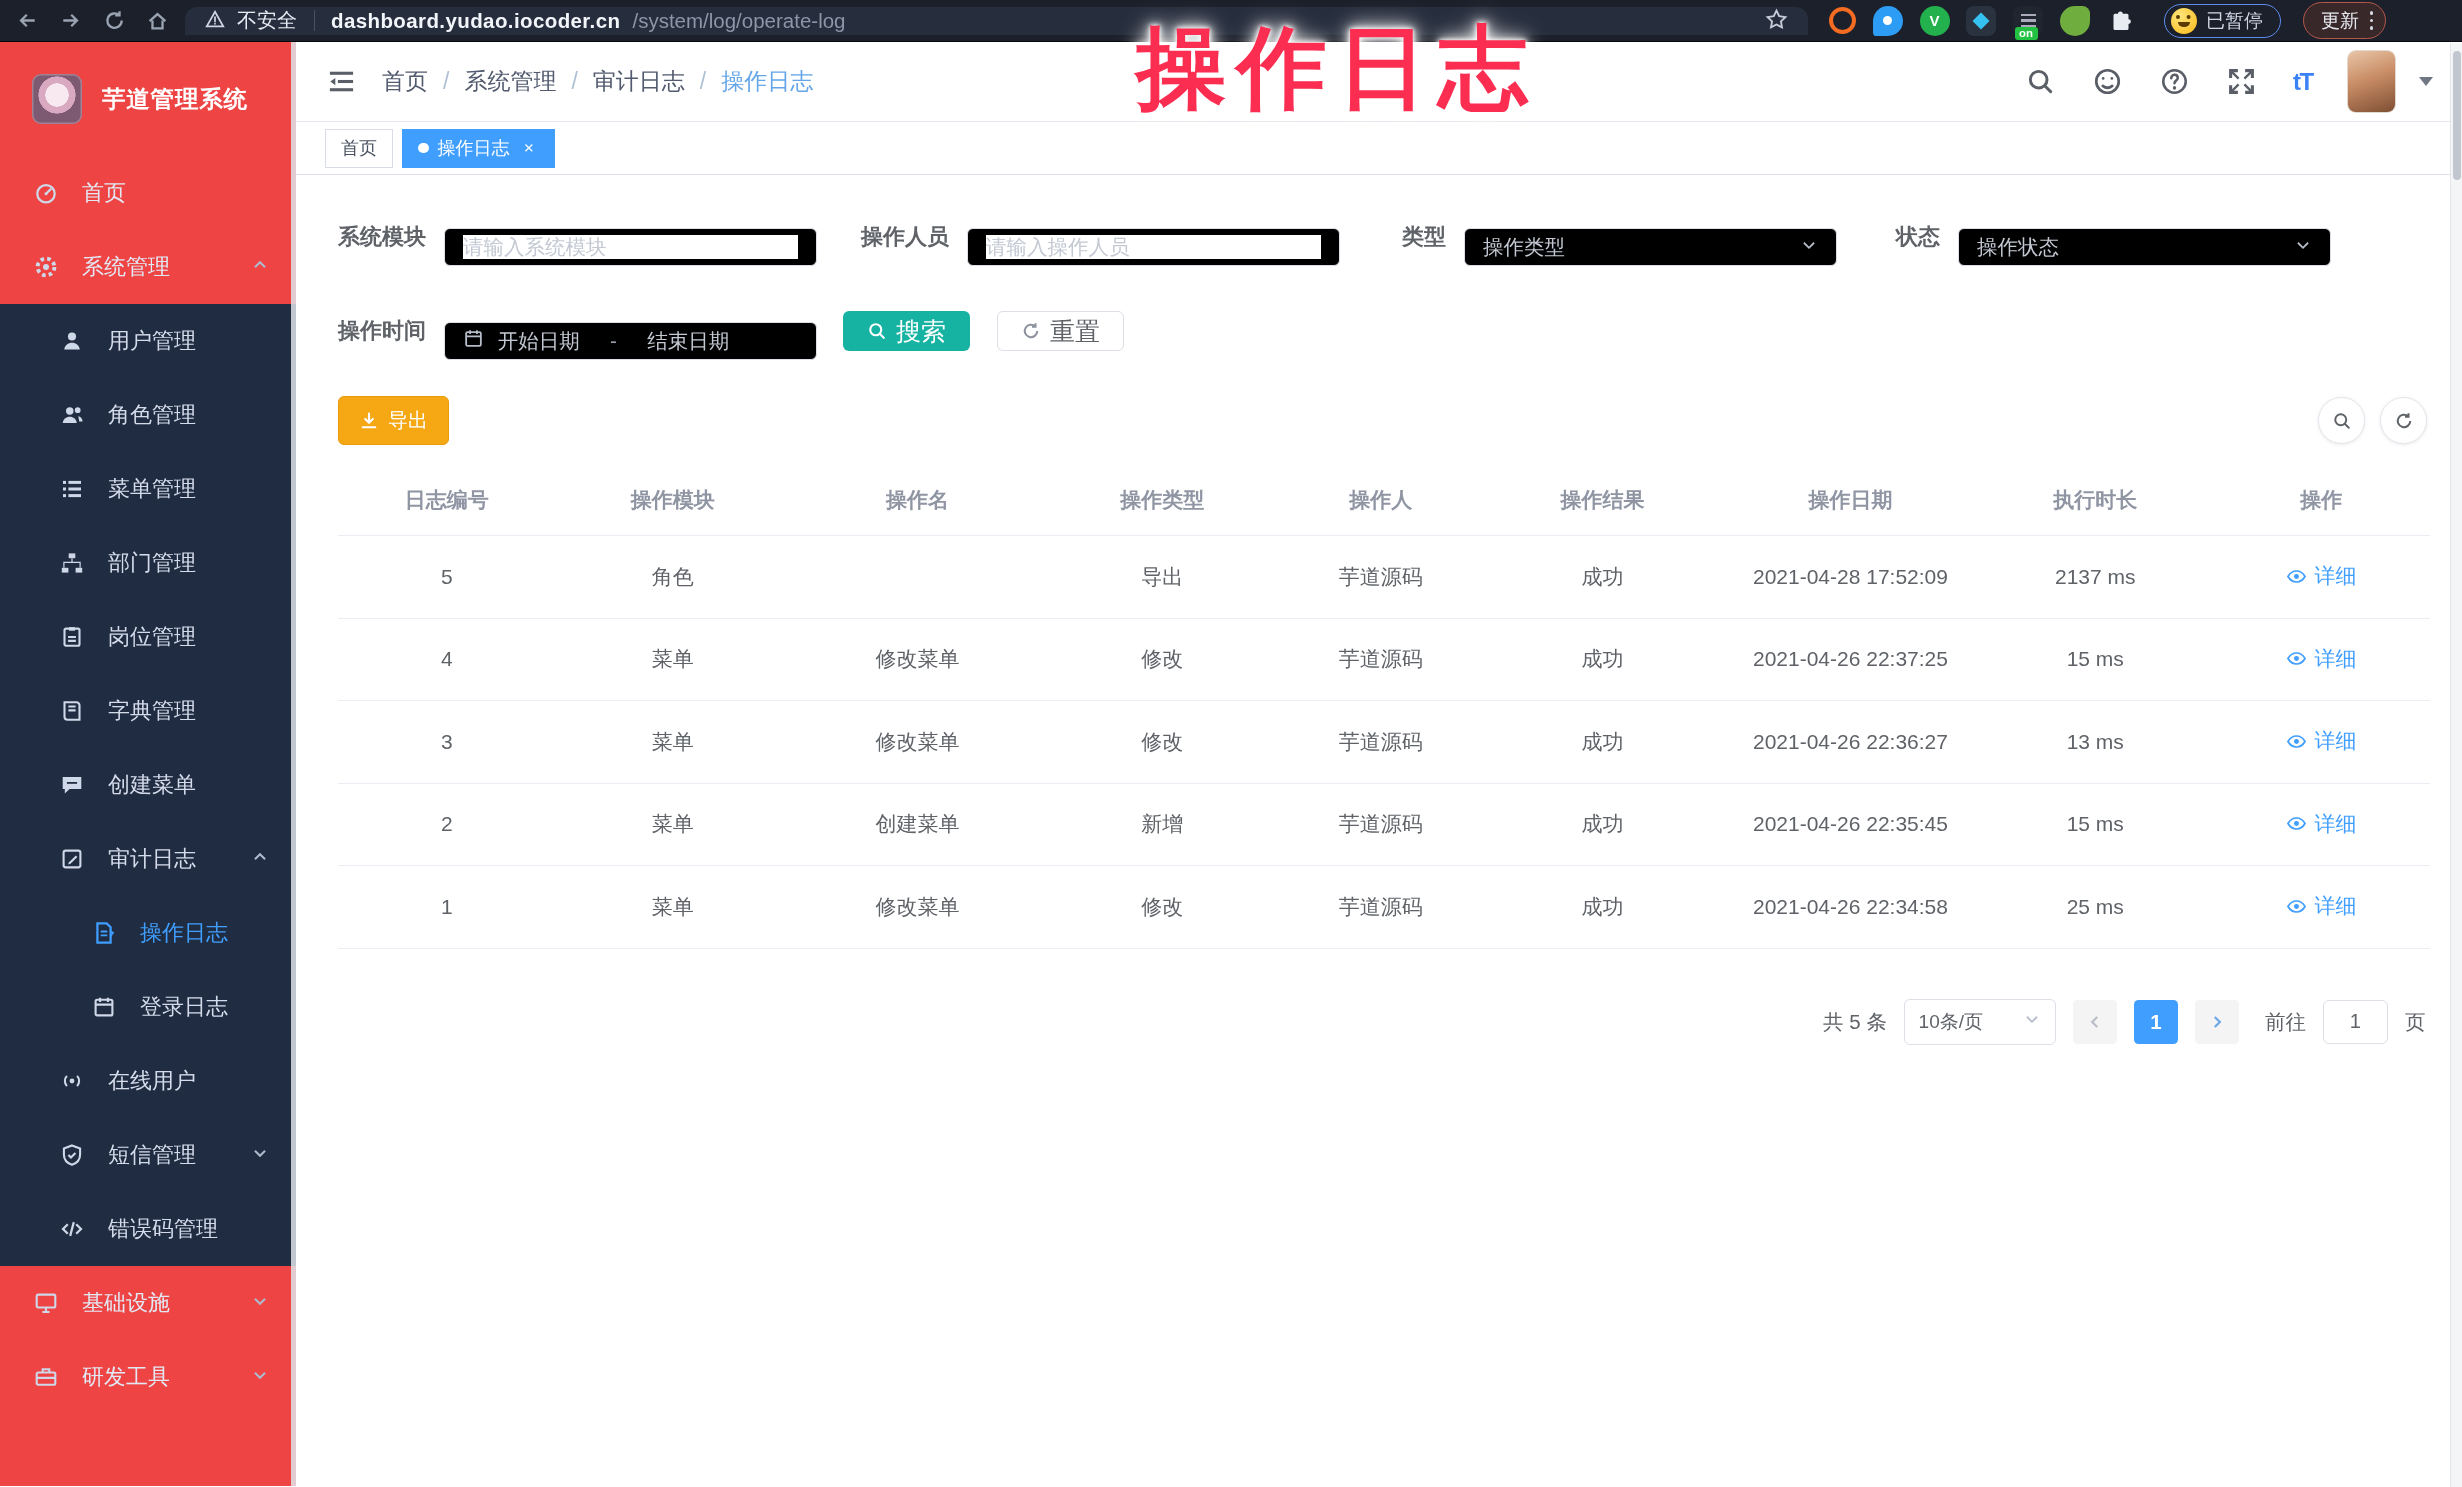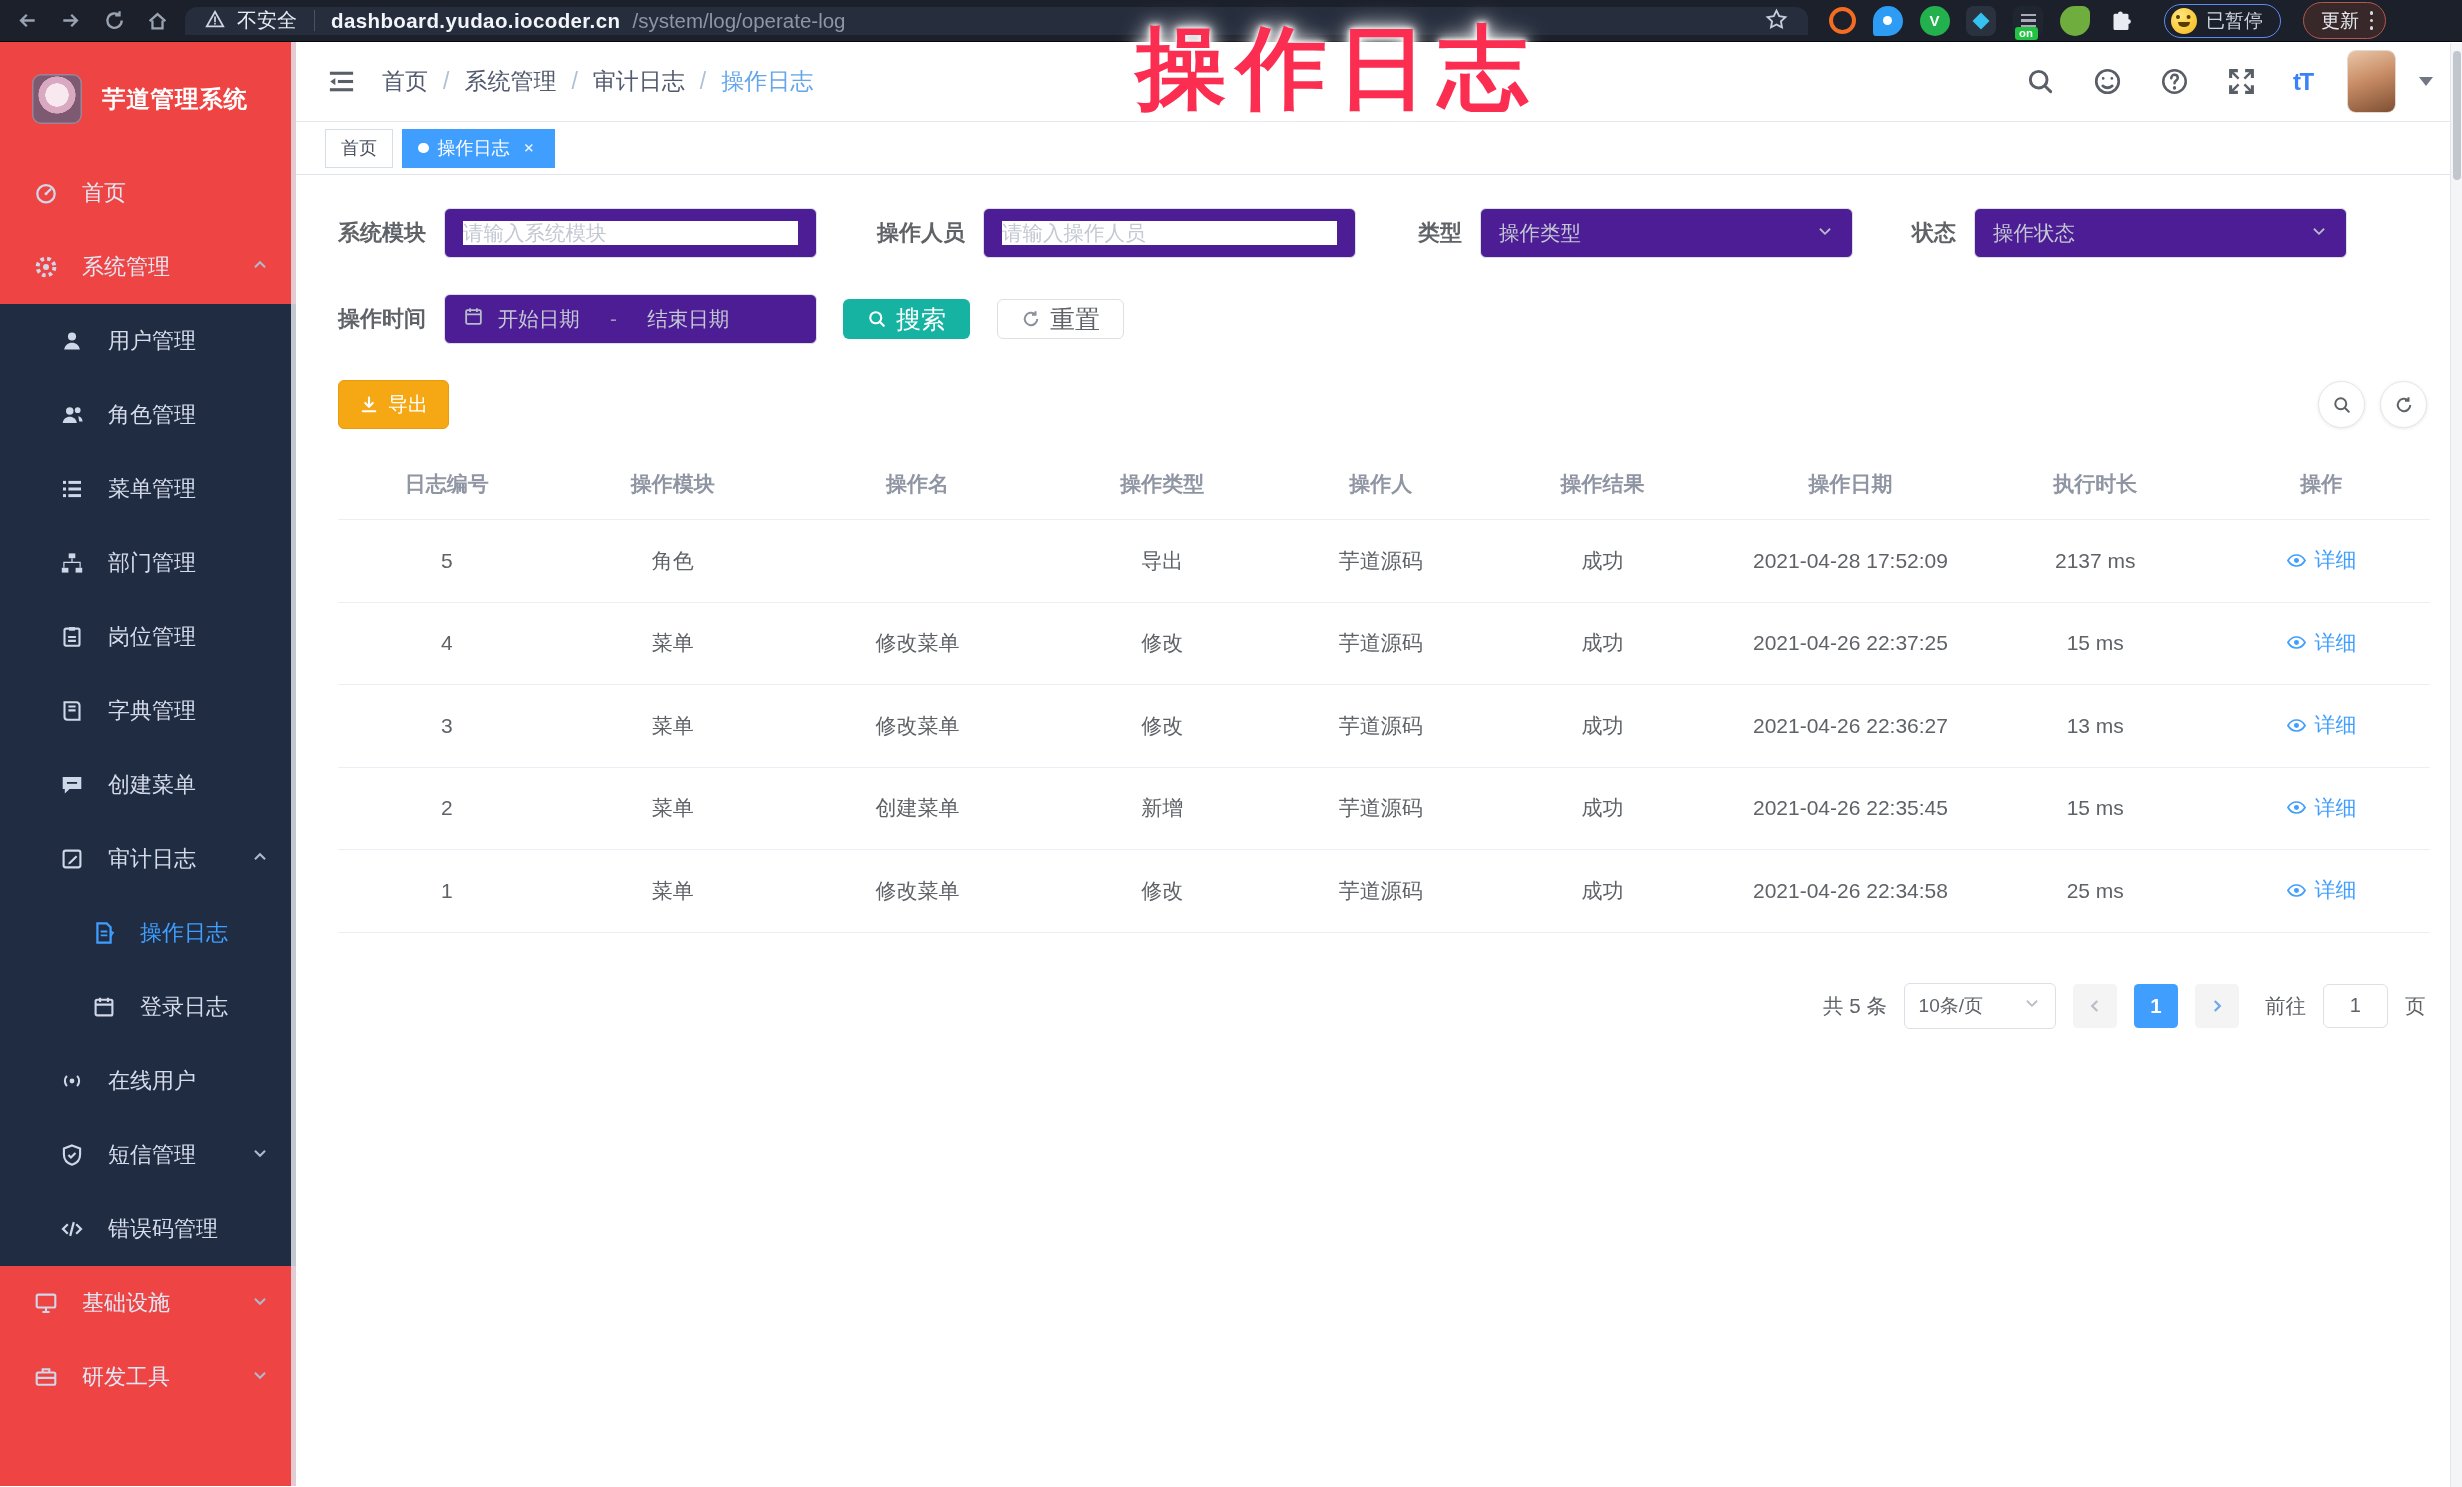--- a/index.html
+++ b/index.html
@@ -83,21 +83,21 @@
   .tag { height:39px; display:flex; align-items:center; padding:0 15px; border:0.8px solid #d8dce5; background:#fff; color:#495060; font-size:18px; gap:9px; }
   .tag.active { background:#409eff; border-color:#409eff; color:#fff; }
   .tag-dot { width:10.6px; height:10.6px; border-radius:50%; background:#fff; }
   .tag-close { font-size:16.7px; line-height:1; opacity:.9; width:20px; height:20px; display:flex; align-items:center; justify-content:center; border-radius:50%; }
   .tag-close svg { width:13.7px; height:13.7px; }
 
   
   .content { padding:33px 32px 0 42px; background:#fff; flex:1; }
   .filter-row { display:flex; align-items:center; margin-bottom:36px; }
   .f-label { font-size:22px; font-weight:700; color:#5f6368; white-space:nowrap; }
-  .f-input { height:50px; border:0.8px solid #dcdfe6; border-radius:6px; background:#4c1d95; display:flex; align-items:center; padding:0 18px; font-size:20.5px; color:#303133; }
+  .f-input { height:38px; border:0.8px solid #dcdfe6; border-radius:6px; background:#000000; display:flex; align-items:center; padding:0 18px; font-size:20.5px; color:#303133;margin-top:20px; }
   .f-input input { border:none; outline:none; width:100%; font-size:20.5px; color:#303133; font-family:inherit; }
   .f-input input::placeholder { color:#c3c8d2; }
   .w490 { width:373px; }
   .f-select { justify-content:space-between; color:#c3c8d2; }
   .sel-caret svg { width:18px; height:18px; color:#b6bcc8; }
   .date-range { gap:13.7px; color:#c3c8d2; }
   .date-range .ph { font-size:20.5px; }
   .cal-icon svg { width:21px; height:21px; color:#b6bcc8; }
   .range-sep { color:#9aa0ac; }
   .btn { height:40px; border-radius:6px; display:inline-flex; align-items:center; gap:9px; font-size:25px; padding:12px 23px; cursor:pointer; border:0.8px solid transparent; }
@@ -468,21 +468,21 @@
         </span>
       </div>
 
       <div class="content">
 
         <div class="filter-row">
           <span class="f-label">系统模块</span>
           <span class="f-input w490" style="margin-left:18px;">
             <input placeholder="请输入系统模块" style="">
           </span>
-          <span class="f-label" style="margin-left:60px;">操作人员</span>
+          <span class="f-label" style="margin-left:44px;">操作人员</span>
           <span class="f-input w490" style="margin-left:18px;">
             <input placeholder="请输入操作人员" style="">
           </span>
           <span class="f-label" style="margin-left:62px;">类型</span>
           <span class="f-input f-select w490" style="margin-left:18px;">
             <span>操作类型</span>
             <span class="sel-caret"><svg viewBox="0 0 16 16" fill="none" stroke="currentColor" stroke-width="1.6">
                   <path d="m3.5 6 4.5 4.5L12.5 6"></path>
                 </svg></span>
           </span>

